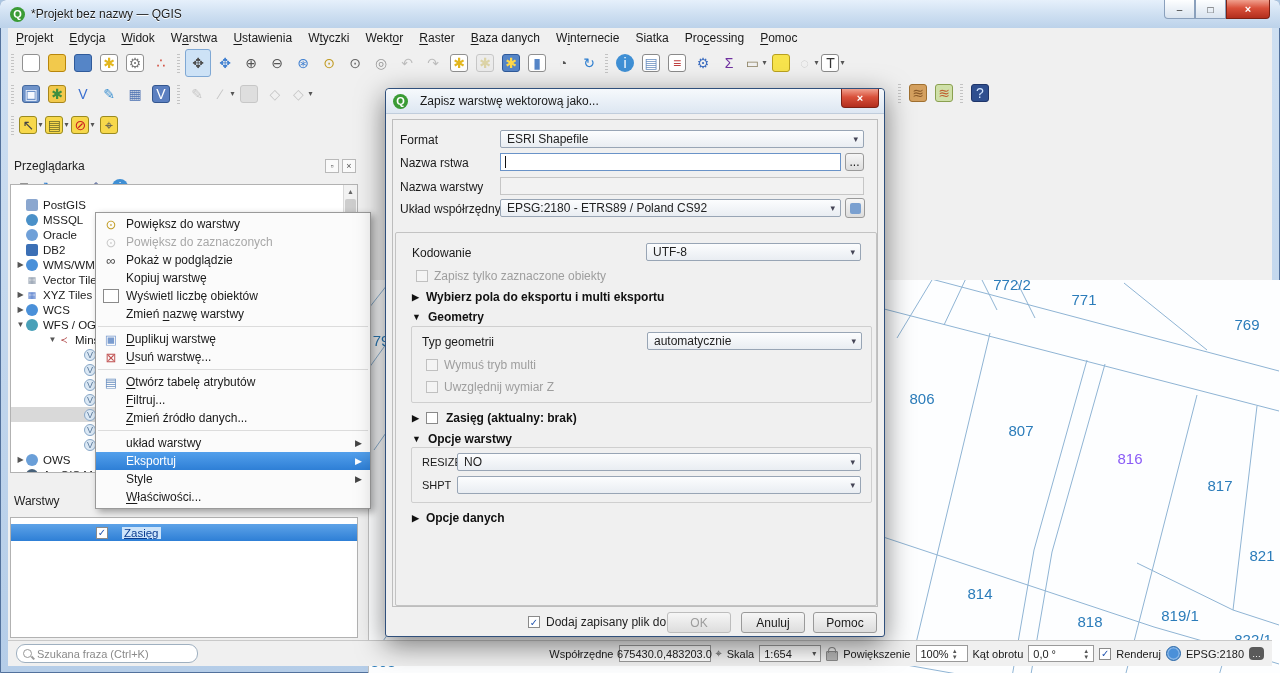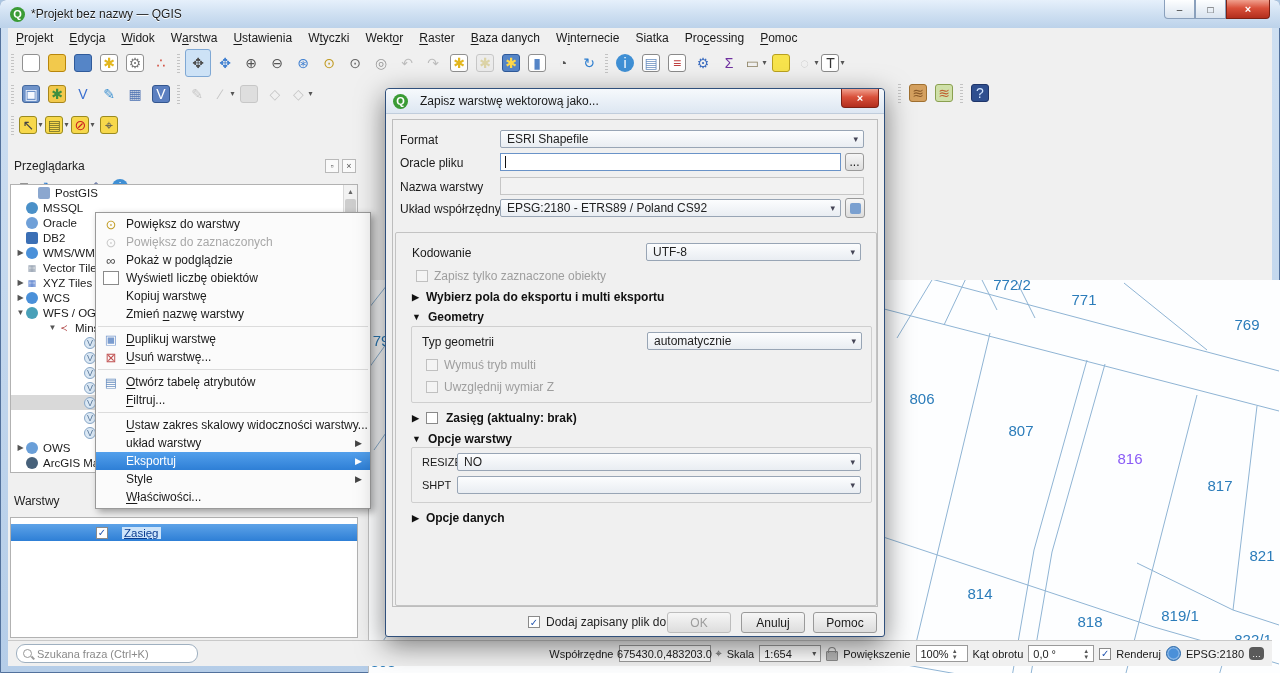--- a/index.html
+++ b/index.html
@@ -432,21 +432,21 @@
         </span>
         <span class="tbi">
           <span class="ig" style="color: rgb(85, 102, 153);">⇑</span>
         </span>
         <span class="tbi">
           <span class="ig" style="background: rgb(63, 143, 212); border-radius: 50%; color: rgb(255, 255, 255);">i</span>
         </span>
       </div>
     <div class="pbody" style="top:44px;">
       <div id="tree">
-          <div class="trow" style="padding-left: 16px;">
+          <div class="trow" style="padding-left: 4px; margin-top: 12px;">
             <span class="texp"></span>
             <span class="tico" style="background: rgb(139, 167, 207);"></span>
             <span>PostGIS</span>
           </div>
           <div class="trow" style="padding-left: 4px;">
             <span class="texp"></span>
             <span class="tico" style="background: rgb(74, 144, 200); border-radius: 50%;"></span>
             <span>MSSQL</span>
           </div>
           <div class="trow" style="padding-left: 4px;">
@@ -580,50 +580,50 @@
     </div>
     <div class="mi dis">
       <span class="mico" style="color: rgb(200, 200, 200);">⊙</span>
       <span>Powiększ do zaznaczonych</span>
     </div>
     <div class="mi">
       <span class="mico" style="color: rgb(68, 68, 68);">∞</span>
       <span>Pokaż w podglądzie</span>
     </div>
     <div class="mi">
+      <span>Kopiuj warstwę</span>
+    </div>
+    <div class="mi">
       <span class="cbox mico"></span>
       <span>Wyświetl liczbę obiektów</span>
     </div>
     <div class="mi">
-      <span>Kopiuj warstwę</span>
-    </div>
-    <div class="mi">
       <span>Zmień <u>n</u>azwę warstwy</span>
     </div>
     <div class="msep"></div>
     <div class="mi">
       <span class="mico" style="color: rgb(122, 156, 207);">▣</span>
       <span><u>D</u>uplikuj warstwę</span>
     </div>
     <div class="mi">
       <span class="mico" style="color: rgb(192, 80, 80);">⊠</span>
       <span><u>U</u>suń warstwę...</span>
     </div>
     <div class="msep"></div>
     <div class="mi">
       <span class="mico" style="color: rgb(106, 143, 192);">▤</span>
       <span><u>O</u>twórz tabelę atrybutów</span>
     </div>
     <div class="mi">
       <span><u>F</u>iltruj...</span>
     </div>
+    <div class="mi">
+      <span><u>Z</u>mień źródło danych...</span>
+    </div>
     <div class="msep"></div>
-    <div class="mi">
-      <span><u>U</u>staw zakres skalowy widoczności warstwy...</span>
-    </div>
     <div class="mi">
       <span>układ warstwy</span>
       <span class="sub">▶</span>
     </div>
     <div class="mi hl">
       <span>Eksportuj</span>
       <span class="sub">▶</span>
     </div>
     <div class="mi">
       <span>Style</span>
@@ -640,21 +640,21 @@
     <span class="t">Zapisz warstwę wektorową jako...</span>
   </div>
   <div id="dclose">×</div>
 
   <div id="dframe">
     <span class="dlabel" style="left:7px;top:13px;">Format</span>
     <div class="combo" style="left:107px;top:10px;width:364px;">
       <span>ESRI Shapefile</span>
     </div>
 
-    <span class="dlabel" style="left:7px;top:36px;">Oracle pliku</span>
+    <span class="dlabel" style="left:7px;top:36px;">Nazwa rstwa</span>
     <div class="tinput" style="left:107px;top:33px;width:341px;">
       <span class="caret"></span>
       <span></span>
     </div>
     <div class="dbtn" style="left:452px;top:33px;width:19px;height:18px;">...</div>
 
     <span class="dlabel" style="left:7px;top:60px;">Nazwa warstwy</span>
     <div class="tinput dis" style="left:107px;top:57px;width:364px;">
       <span></span>
     </div>

